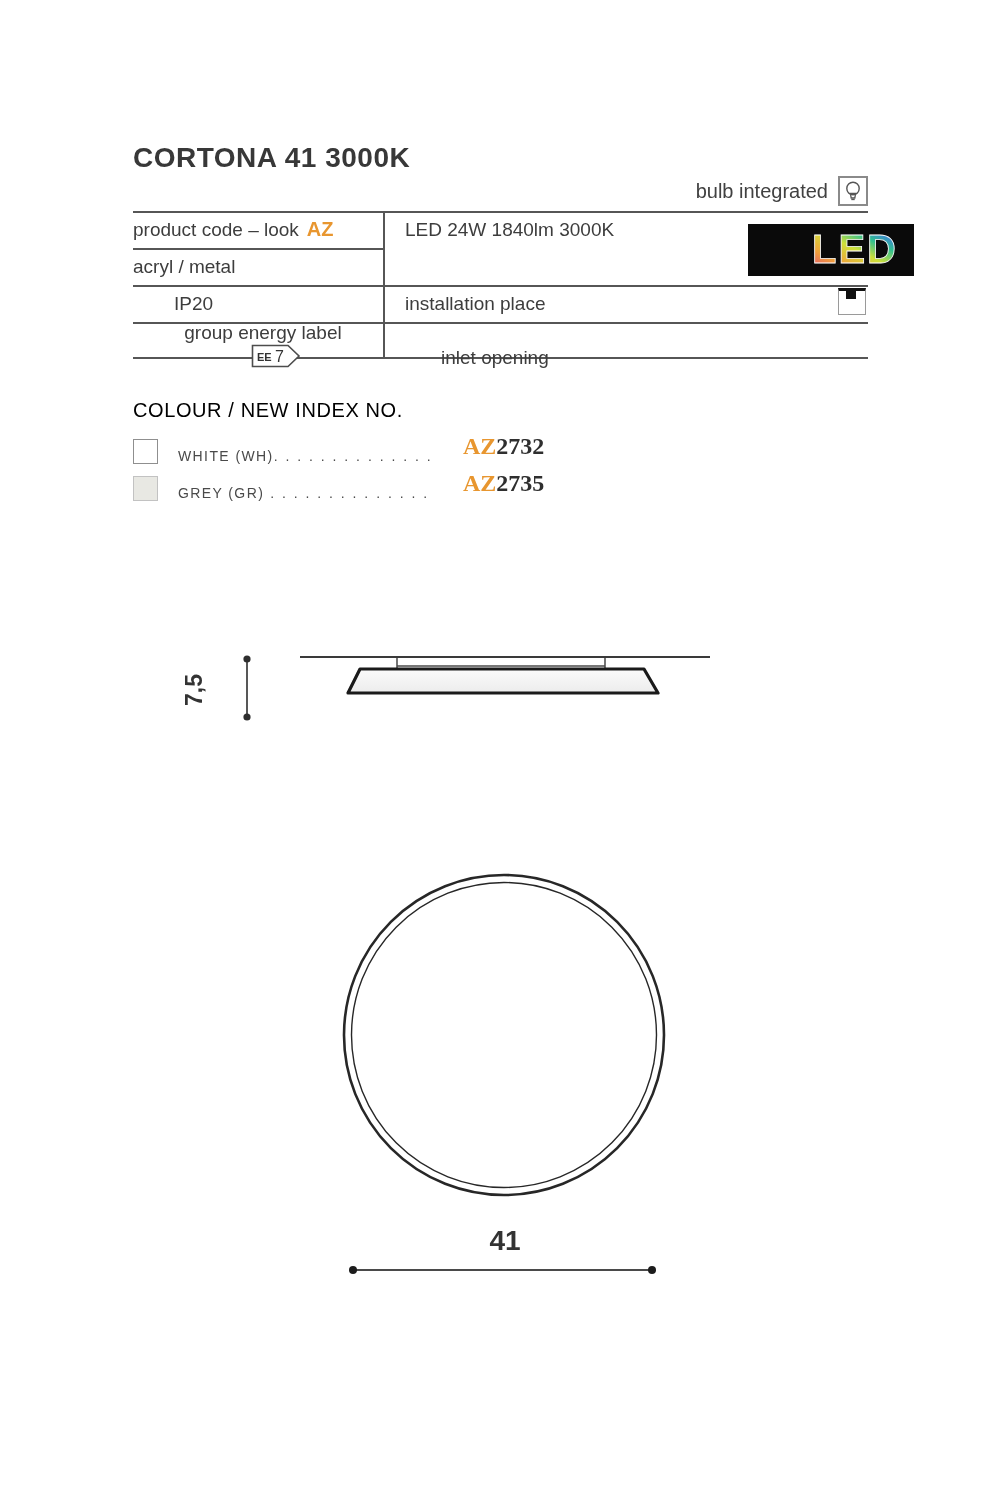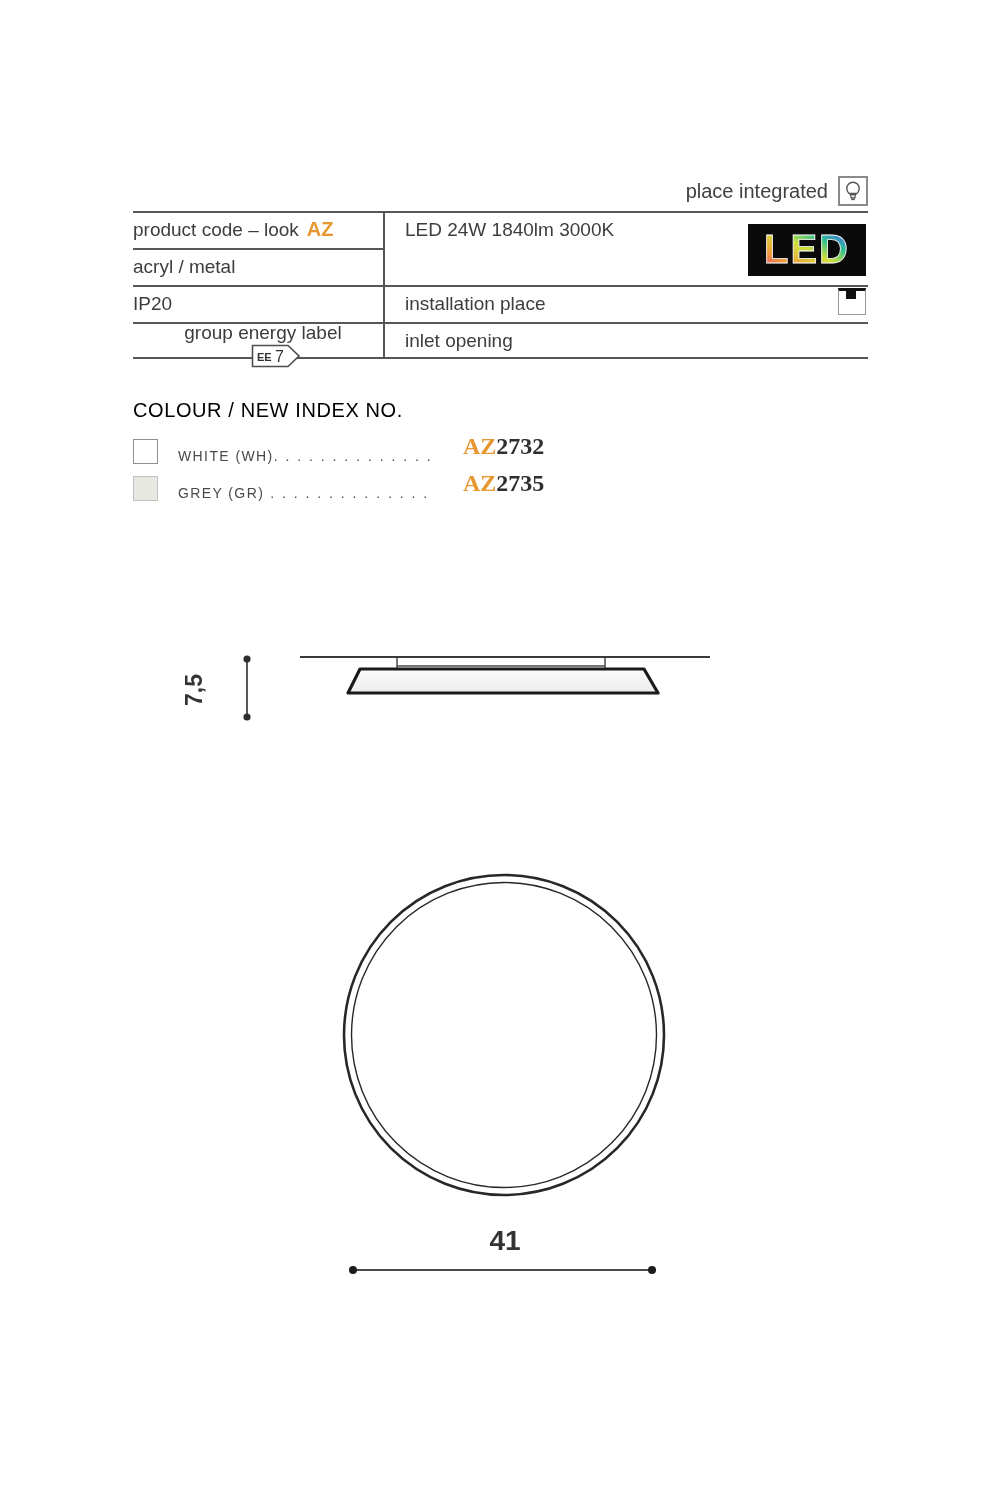--- a/index.html
+++ b/index.html
@@ -26,21 +26,21 @@
   .tline{position:absolute;background:#565656;}
   .h-full{left:0;width:735px;height:2px;}
   .h-left{left:0;width:250px;height:2px;}
   .v-div{left:250px;top:0;width:2px;height:148px;}
   .cell{position:absolute;font-size:19px;color:#3d3d3d;display:flex;align-items:center;}
   .cell.l{left:0;width:240px;height:37px;}
   .cell.r{left:272px;width:330px;height:37px;}
   .brand{color:#e8962f;font-weight:bold;margin-left:8px;font-size:20px;}
   .led-box{
     position:absolute;left:615px;top:13px;width:118px;height:52px;background:#0a0a0a;
-    display:flex;align-items:center;justify-content:center;
+    display:flex;align-items:center;justify-content:center;padding-left:48px;
   }
   .ee-badge{margin-left:26px;display:inline-block;}
   .inst-icon{
     position:absolute;left:705px;top:77px;width:28px;height:27px;box-sizing:border-box;
     border:1.5px solid #9a9a9a;border-top:3.5px solid #111;background:#fff;
   }
   .inst-icon .hang{
     position:absolute;left:7px;top:-1px;width:10px;height:9px;background:#111;
   }
   
@@ -63,23 +63,24 @@
   .colour-code .az{color:#e8962f;}
   
   .svg-abs{position:absolute;}
   .dim-text{font-family:"Liberation Sans","DejaVu Sans",sans-serif;font-weight:bold;fill:#333;}
 </style>
 </head>
 <body>
 
 <div class="page">
 
+  <div class="title">CORTONA 41 3000K</div>
 
   <div class="bulb-row">
-    <span class="bulb-text">place integrated</span>
+    <span class="bulb-text">bulb integrated</span>
     <span class="bulb-box">
       <svg width="20" height="22" viewBox="0 0 20 22">
         <circle cx="10" cy="8.5" r="6.2" fill="none" stroke="#555" stroke-width="1.4"></circle>
         <path d="M7.4 13.5 L12.6 13.5 L11.8 18 L8.2 18 Z" fill="none" stroke="#555" stroke-width="1.3"></path>
         <line x1="8.3" y1="19.5" x2="11.7" y2="19.5" stroke="#555" stroke-width="1.3"></line>
       </svg>
     </span>
   </div>
 
   <div class="spec">
@@ -90,21 +91,21 @@
     <div class="tline h-full" style="top:146px;"></div>
     <div class="tline v-div"></div>
 
     <div class="cell l" style="top:0;">
       <span>product code – look</span>
       <span class="brand">AZ</span>
     </div>
     <div class="cell l" style="top:37px;">
       <span>acryl / metal</span>
     </div>
-    <div class="cell l" style="top:74px;">
+    <div class="cell l" style="top:74px;margin-left:41px;">
       <span>IP20</span>
     </div>
     <div class="cell l" style="top:111px;width:260px;flex-direction:column;">
       <span>group energy label</span>
       <span class="ee-badge">
         <svg width="50" height="24" viewBox="0 0 50 24">
           <polygon points="1.5,1.5 37,1.5 48,12 37,22.5 1.5,22.5" fill="#ffffff" stroke="#4d4d4d" stroke-width="1.6"></polygon>
           <text x="6" y="16.5" font-size="11" font-weight="bold" fill="#333">EE</text>
           <text x="24" y="18" font-size="16" fill="#333">7</text>
         </svg>
@@ -130,21 +131,21 @@
       </svg>
     </div>
 
     <div class="cell r" style="top:74px;">
       <span>installation place</span>
     </div>
     <div class="inst-icon">
       <span class="hang"></span>
     </div>
 
-    <div class="cell r" style="top:111px;">
+    <div class="cell r" style="top:128px;margin-left:36px;">
       <span>inlet opening</span>
     </div>
   </div>
 
   <div class="colour-head">COLOUR / NEW INDEX NO.</div>
 
   <div class="colour-list">
     <div class="colour-row">
       <span class="swatch sw-border" style="background: rgb(255, 255, 255);"></span>
       <span class="colour-label">WHITE (WH)</span>

